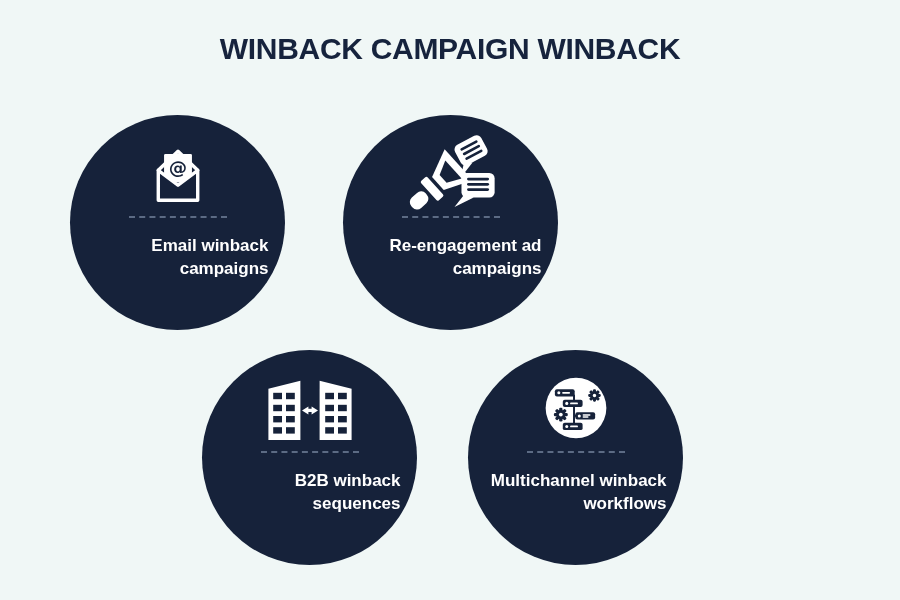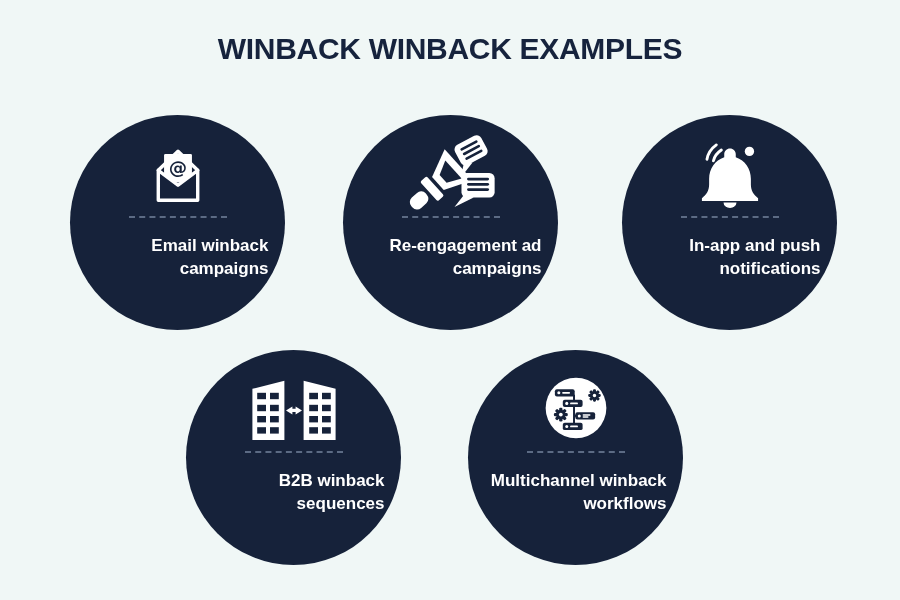--- a/index.html
+++ b/index.html
@@ -55,30 +55,30 @@
     width:182px;
     text-align:right;
     color:var(--label);
     font-size:17px;
     font-weight:bold;
     line-height:1.38;
   }
   .c1{left:70px;top:115px;}
   .c2{left:343px;top:115px;}
   .c3{left:622px;top:115px;}
-  .c4{left:186px;top:350px;}
+  .c4{left:202px;top:350px;}
   .c5{left:468px;top:350px;}
   svg{display:block;}
 </style>
 </head>
 <body>
 
 <div class="canvas">
 
-  <div class="title">WINBACK WINBACK EXAMPLES</div>
+  <div class="title">WINBACK CAMPAIGN WINBACK</div>
 
   <div class="bubble c1">
     <div class="icon-wrap">
       <svg width="68" height="62" viewBox="0 0 100 90">
         <polyline points="21,41 50,13 79,41" fill="none" stroke="var(--icon)" stroke-width="5" stroke-linecap="round" stroke-linejoin="round"></polyline>
         <rect x="29.5" y="17" width="41" height="42" rx="2" fill="var(--icon)"></rect>
         <text x="50" y="47" text-anchor="middle" font-family="DejaVu Sans, sans-serif" font-size="27" font-weight="bold" fill="var(--circle)">@</text>
         <path d="M21,41 L50,63 L79,41 L79,85 L21,85 Z" fill="var(--circle)" stroke="var(--icon)" stroke-width="5" stroke-linejoin="round"></path>
       </svg>
     </div>
@@ -108,33 +108,20 @@
           <line x1="-11" y1="-7" x2="11" y2="-7" stroke="var(--circle)" stroke-width="3.2" stroke-linecap="round"></line>
           <line x1="-11" y1="-1" x2="11" y2="-1" stroke="var(--circle)" stroke-width="3.2" stroke-linecap="round"></line>
           <line x1="-11" y1="5" x2="11" y2="5" stroke="var(--circle)" stroke-width="3.2" stroke-linecap="round"></line>
         </g>
       </svg>
     </div>
     <div class="divider"></div>
     <div class="label">Re-engagement ad campaigns</div>
   </div>
 
-  <div class="bubble c3">
-    <div class="icon-wrap">
-      <svg width="72" height="76" viewBox="0 0 100 100">
-        <path d="M50 16 c-4.5 0 -8 3.5 -8 8 v4 c-13 4.5 -21 16 -21 30 v8 c0 9 -4 14 -10 19 v4 h78 v-4 c-6 -5 -10 -10 -10 -19 v-8 c0 -14 -8 -25.5 -21 -30 v-4 c0 -4.5 -3.5 -8 -8 -8 z" fill="var(--icon)"></path>
-        <path d="M41 91 a9 7.5 0 0 0 18 0 z" fill="var(--icon)"></path>
-        <circle cx="77" cy="20" r="6.5" fill="var(--icon)"></circle>
-        <path d="M31 11 Q20 19 18 31" fill="none" stroke="var(--icon)" stroke-width="4" stroke-linecap="round"></path>
-        <path d="M38 18 Q29 24 27 33" fill="none" stroke="var(--icon)" stroke-width="4" stroke-linecap="round"></path>
-      </svg>
-    </div>
-    <div class="divider"></div>
-    <div class="label">In-app and push notifications</div>
-  </div>
 
   <div class="bubble c4">
     <div class="icon-wrap">
       <svg width="96" height="72" viewBox="0 0 120 90">
         <path d="M8 21 L48 11 L48 85 L8 85 Z" fill="var(--icon)"></path>
         <g fill="var(--circle)">
           <rect x="14" y="26" width="11" height="8"></rect>
             <rect x="30" y="26" width="11" height="8"></rect>
           <rect x="14" y="41" width="11" height="8"></rect>
             <rect x="30" y="41" width="11" height="8"></rect>

